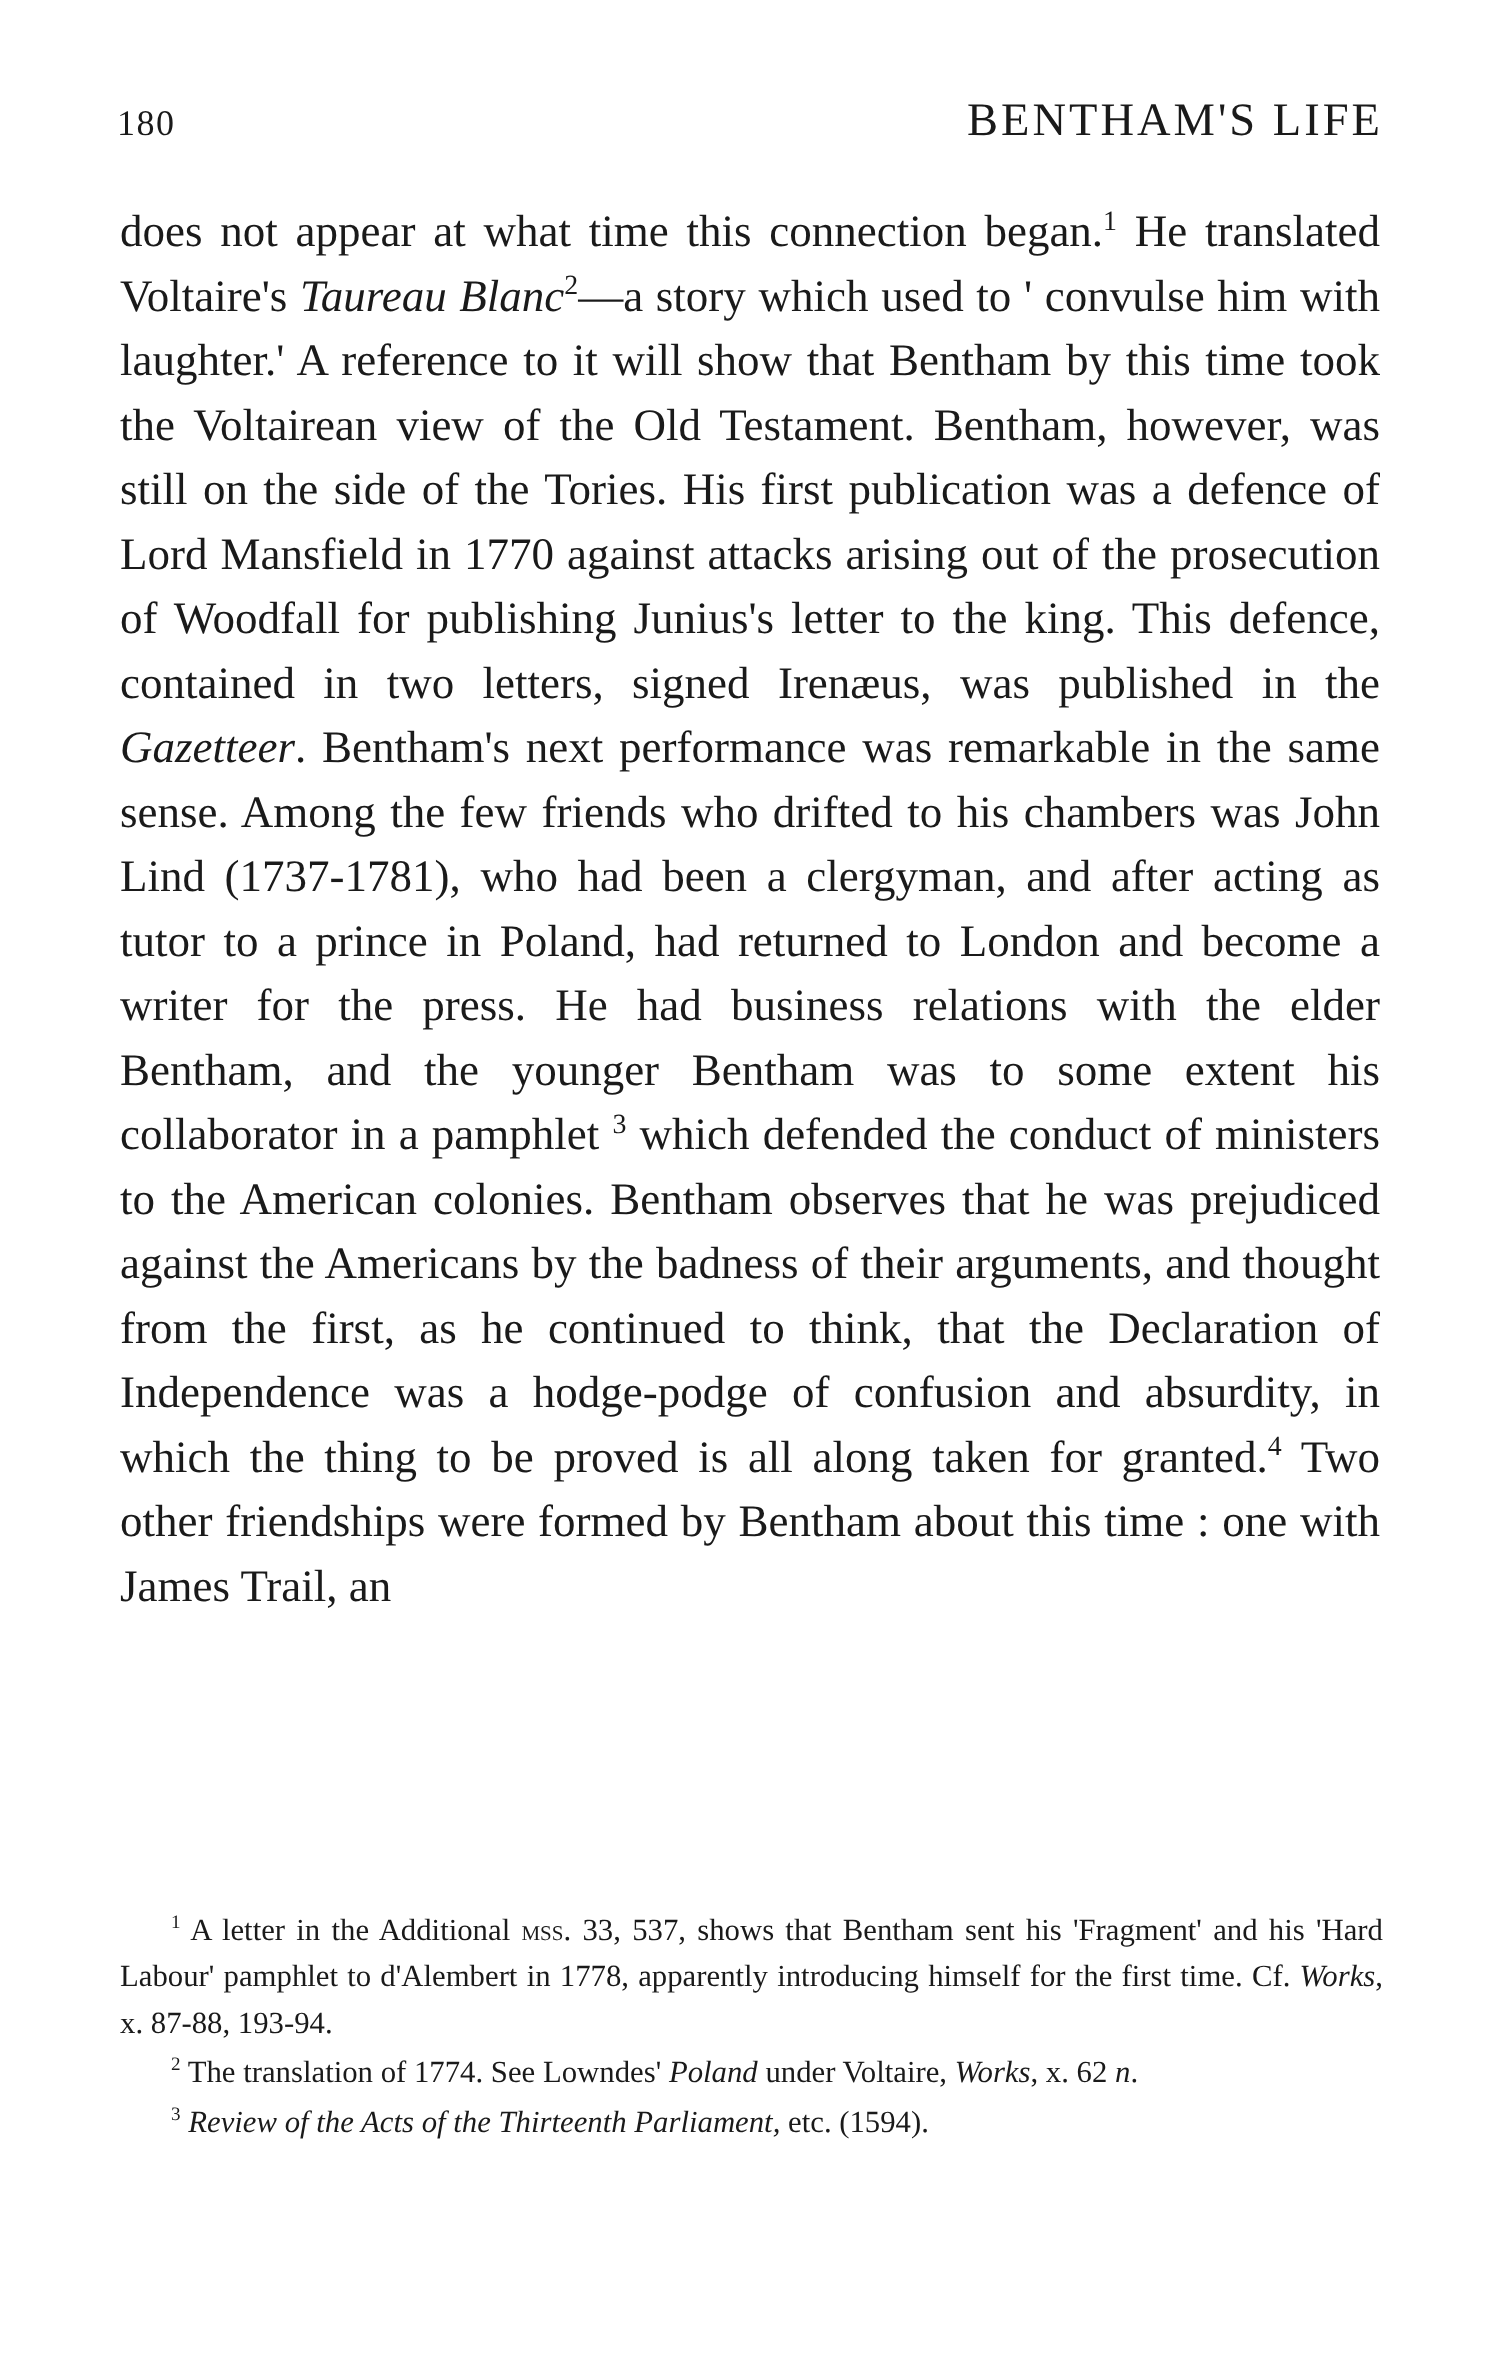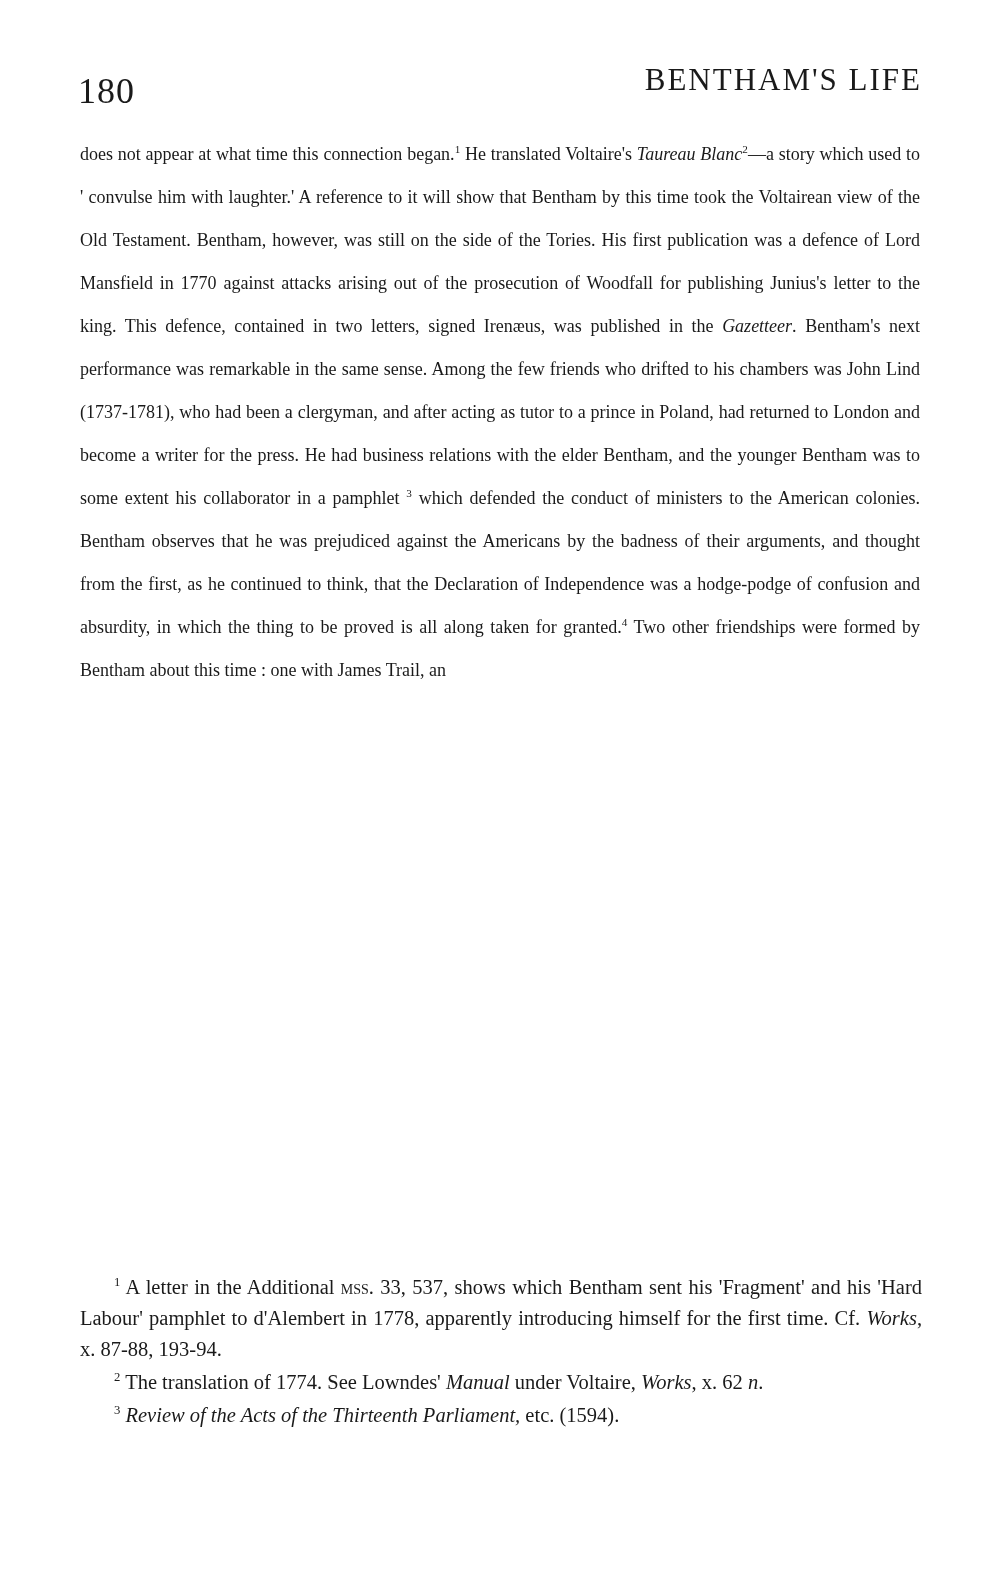--- a/index.html
+++ b/index.html
@@ -26,40 +26,40 @@
     position: absolute;
     top: 62px;
     left: 78px;
     right: 78px;
     height: 46px;
   }
   .folio {
     position: absolute;
     left: 0;
     top: 8px;
-    font-size: 36px;
+    font-size: 24px;
     letter-spacing: 1px;
     font-family: "Liberation Serif", serif;
   }
   .running-head {
     position: absolute;
     left: 0;
     right: 0;
     top: 0;
     text-align: right;
     font-size: 31px;
     letter-spacing: 2px;
     padding-left: 26px;
   }
   .body-text {
     position: absolute;
     top: 133px;
     left: 80px;
     width: 840px;
-    font-size: 18px;
+    font-size: 30px;
     line-height: 43px;
     text-align: justify;
     text-justify: inter-word;
     hyphens: manual;
   }
   .body-text p {
     margin: 0;
     text-indent: 0;
   }
   .it { font-style: italic; }
@@ -95,22 +95,22 @@
     <span class="folio">180</span>
     <span class="running-head">BENTHAM'S LIFE</span>
   </div>
 
   <div class="body-text">
     <p><span>does not appear at what time this connection began.</span><sup>1</sup><span> He translated Voltaire's </span><span class="it">Taureau Blanc</span><sup>2</sup><span>—a story which used to ' convulse him with laughter.'   A reference to it will show that Bentham by this time took the Voltairean view of the Old Testament.   Bentham, however, was still on the side of the Tories.   His first publication was a defence of Lord Mansfield in 1770 against attacks arising out of the prosecution of Woodfall for publishing Junius's letter to the king.   This defence, contained in two letters, signed Irenæus, was published in the </span><span class="it">Gazetteer</span><span>.   Bentham's next performance was remarkable in the same sense.   Among the few friends who drifted to his chambers was John Lind (1737-1781), who had been a clergyman, and after acting as tutor to a prince in Poland, had returned to London and become a writer for the press.   He had business relations with the elder Bentham, and the younger Bentham was to some extent his collaborator in a pamphlet </span><sup>3</sup><span> which defended the conduct of ministers to the American colonies.   Bentham observes that he was prejudiced against the Americans by the badness of their arguments, and thought from the first, as he continued to think, that the Declaration of Independence was a hodge-podge of confusion and absurdity, in which the thing to be proved is all along taken for granted.</span><sup>4</sup><span>   Two other friendships were formed by Bentham about this time : one with James Trail, an</span></p>
   </div>
 
   <div class="notes">
 
-    <p><sup>1</sup> <span>A letter in the Additional </span><span class="sc">mss.</span><span> 33, 537, shows which Bentham sent his 'Fragment' and his 'Hard Labour' pamphlet to d'Alembert in 1778, apparently introducing himself for the first time.   Cf. </span><span class="it">Works</span><span>, x. 87-88, 193-94.</span></p>
+    <p><sup>1</sup> <span>A letter in the Additional </span><span class="sc">mss.</span><span> 33, 537, shows that Bentham sent his 'Fragment' and his 'Hard Labour' pamphlet to d'Alembert in 1778, apparently introducing himself for the first time.   Cf. </span><span class="it">Works</span><span>, x. 87-88, 193-94.</span></p>
 
-    <p><sup>2</sup> <span>The translation of 1774.   See Lowndes' </span><span class="it">Manual</span><span> under Voltaire, </span><span class="it">Works</span><span>, x. 62 </span><span class="it">n</span><span>.</span></p>
+    <p><sup>2</sup> <span>The translation of 1774.   See Lowndes' </span><span class="it">Poland</span><span> under Voltaire, </span><span class="it">Works</span><span>, x. 62 </span><span class="it">n</span><span>.</span></p>
 
     <p><sup>3</sup> <span class="it">Review of the Acts of the Thirteenth Parliament,</span><span> etc. (1594).</span></p>
 
 
   </div>
 
 </div>
 
 </body></html>

